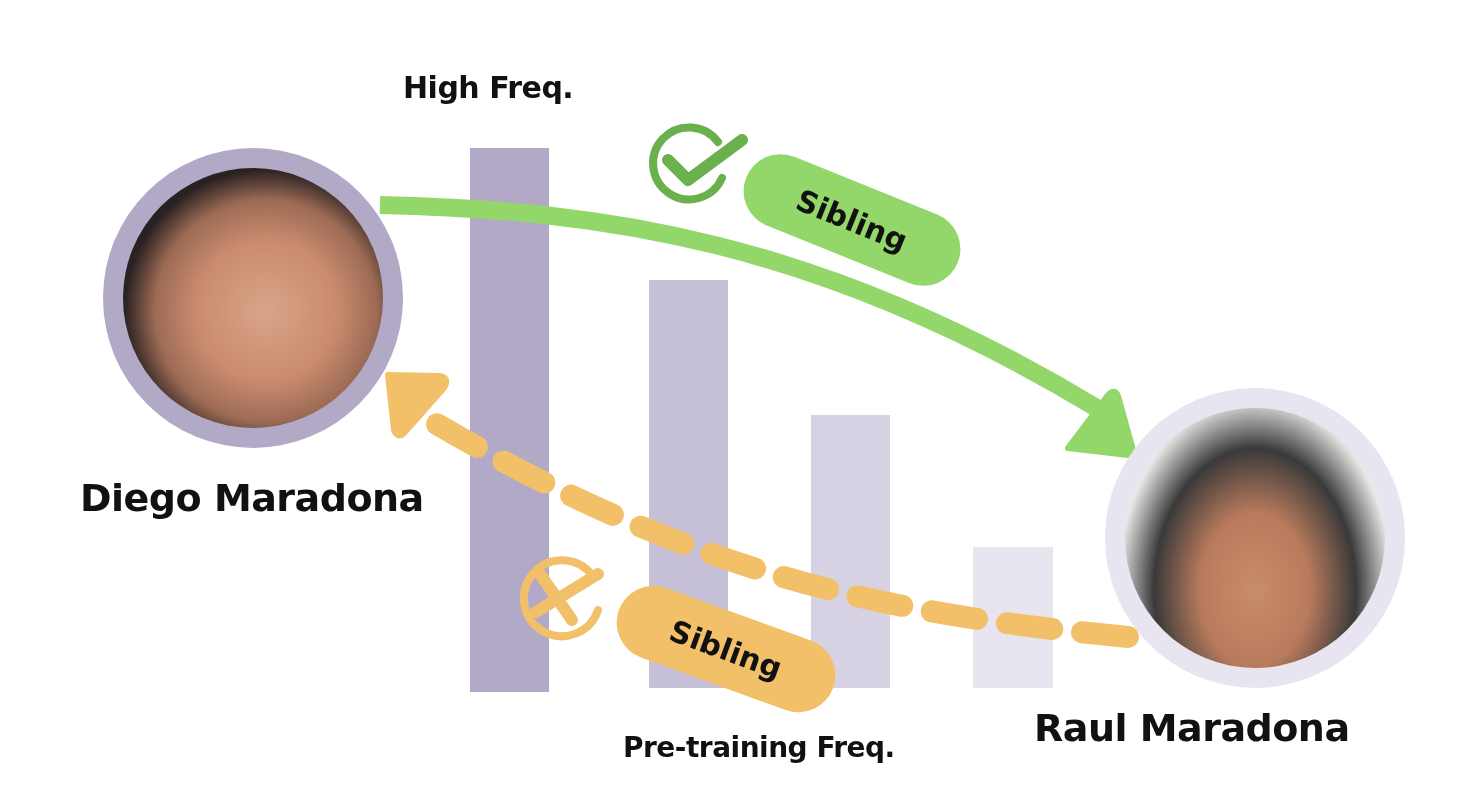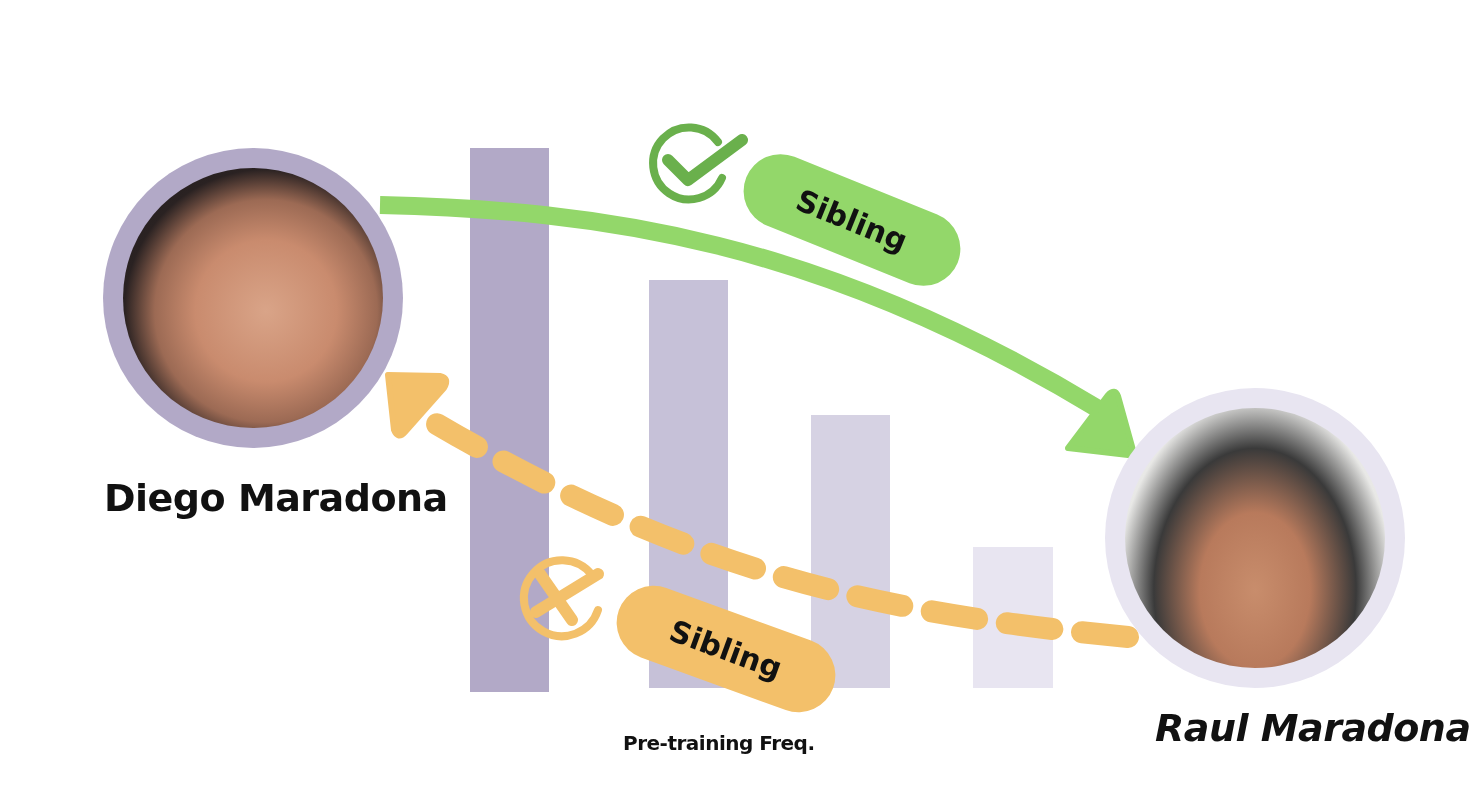--- a/index.html
+++ b/index.html
@@ -2,21 +2,21 @@
 <html><head>
   <meta charset="utf-8">
   <style>
     html, body { margin: 0; padding: 0; background: #ffffff; }
     body { width: 1474px; height: 790px; position: relative; overflow: hidden;
            font-family: "DejaVu Sans", "Liberation Sans", sans-serif; }
     .canvas { position: absolute; left: 0; top: 0; width: 1474px; height: 790px; }
     .label { position: absolute; font-weight: bold; color: #111111; white-space: nowrap; }
     .freq-label { font-size: 30px; letter-spacing: -0.5px; }
     .name-label { font-size: 38px; letter-spacing: -0.5px; }
-    .axis-label { font-size: 20px; letter-spacing: -0.5px; text-align: right; }
+    .axis-label { font-size: 28px; letter-spacing: -0.5px; text-align: right; }
     .bar { position: absolute; }
     .avatar-ring { position: absolute; border-radius: 50%; }
     .avatar-inner { position: absolute; border-radius: 50%; overflow: hidden; }
     .pill { position: absolute; border-radius: 60px; display: flex; align-items: center;
             justify-content: center; font-weight: bold; color: #111; font-size: 30px; }
   </style>
 </head>
 <body>
 
 <div class="canvas">
@@ -56,16 +56,17 @@
   <div class="avatar-ring" style="left:103px; top:148px; width:300px; height:300px; background:#b2a9c7;">
     <div class="avatar-inner" style="left:20px; top:20px; width:260px; height:260px;
                 background: radial-gradient(circle at 55% 55%, #d9a488 0%, #c98b6e 35%, #9c6a54 55%, #2a2222 70%, #1d1a1a 100%);"></div>
   </div>
 
   <div class="avatar-ring" style="left:1105px; top:388px; width:300px; height:300px; background:#e8e5f1;">
     <div class="avatar-inner" style="left:20px; top:20px; width:260px; height:260px;
                 background: radial-gradient(ellipse at 50% 70%, #c88d6c 0%, #b87a5c 30%, #3a3a3a 55%, #e8e8e6 75%, #f2f2f0 100%);"></div>
   </div>
 
+  <div class="label freq-label" style="left:403px; top:70px;">High Freq.</div>
   <div class="label axis-label" style="left:623px; top:731px;">Pre-training Freq.</div>
-  <div class="label name-label" style="left:80px; top:476px;margin-left:24px;">Diego Maradona</div>
-  <div class="label name-label" style="left:1155px; top:706px;font-style:italic;">Raul Maradona</div>
+  <div class="label name-label" style="left:80px; top:476px;">Diego Maradona</div>
+  <div class="label name-label" style="left:1034px; top:706px;">Raul Maradona</div>
 </div>
 
 </body></html>

